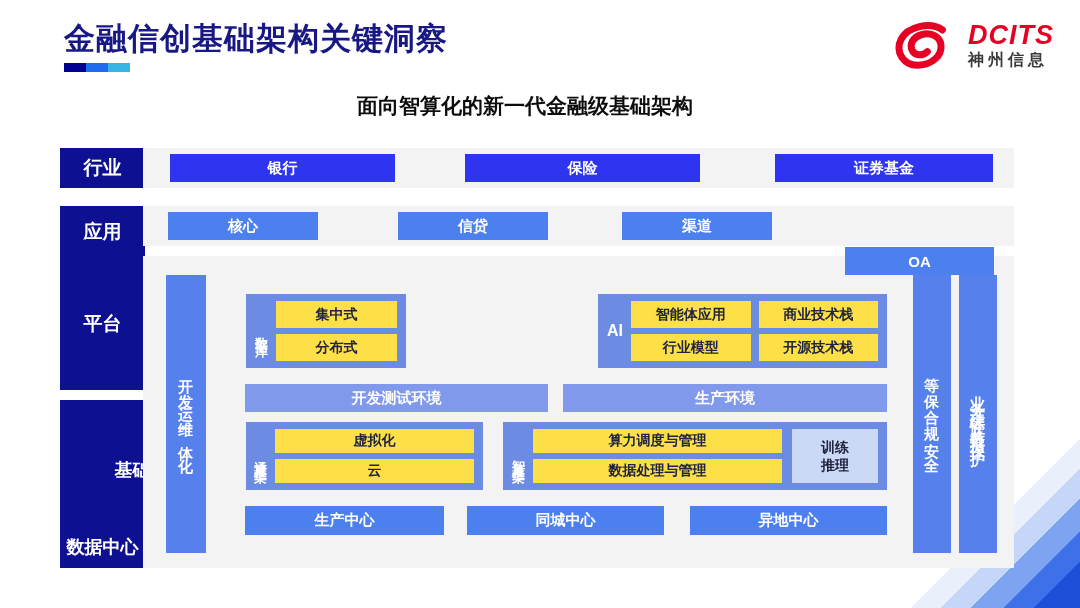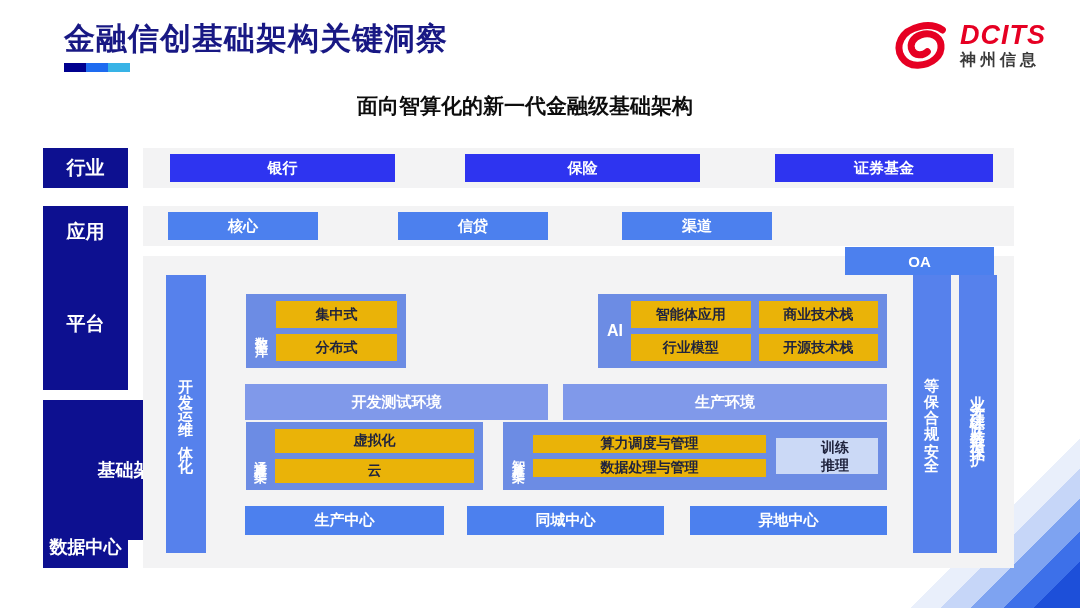--- a/index.html
+++ b/index.html
@@ -16,31 +16,31 @@
       #3D70E9 92.3% 95.3%,
       #1D4FD9 95.3% 100%);}
 
   
   .title{position:absolute;left:64px;top:18px;font-size:31px;font-weight:bold;
          color:#181884;letter-spacing:1px;white-space:nowrap;}
   .underline{position:absolute;left:64px;top:63px;display:flex;height:9px;}
   .underline span{width:22px;height:9px;display:block;}
   .u1{background:#00008F;} .u2{background:#1E6BF0;} .u3{background:#38B3E6;}
 
-  .logo{position:absolute;left:890px;top:18px;display:flex;align-items:center;}
+  .logo{position:absolute;left:890px;top:18px;display:flex;align-items:center;gap:8px;}
   .logo-mark{width:64px;height:54px;}
   .logo-text{margin-left:6px;display:flex;flex-direction:column;line-height:1.05;}
   .logo-brand{color:#E60023;font-size:27px;font-weight:bold;font-style:italic;letter-spacing:1px;}
   .logo-company{color:#3A3A3A;font-size:16px;font-weight:bold;letter-spacing:4px;margin-top:3px;}
 
   .subtitle{position:absolute;left:143px;top:92px;width:764px;text-align:center;
             font-size:21px;font-weight:bold;color:#0D0D0D;}
 
   
-  .side{position:absolute;left:43px;width:85px;background:#0D1090;color:#fff;
+  .side{position:absolute;left:60px;width:85px;background:#0D1090;color:#fff;
         font-weight:bold;display:flex;align-items:center;justify-content:center;}
   .side-industry{top:148px;height:40px;font-size:19px;}
   .side-app{top:206px;height:52px;font-size:19px;}
   .side-platform{top:258px;height:132px;font-size:19px;}
   .side-infra{top:400px;height:140px;font-size:18px;padding-left:48px;}
   .side-dc{top:526px;height:42px;font-size:18px;}
 
   
   .strip{position:absolute;left:143px;width:871px;background:#F3F3F4;}
   .strip1{top:148px;height:40px;}
@@ -65,36 +65,36 @@
 
   
   .grp{position:absolute;background:#6C8CE4;display:flex;align-items:stretch;
        padding:7px 9px;box-sizing:border-box;}
   .grp-label{writing-mode:vertical-rl;color:#fff;font-weight:bold;font-size:13px;
              letter-spacing:3px;line-height:1;display:flex;align-items:center;justify-content:center;
              margin-right:8px;}
   .grp-label-h{color:#fff;font-weight:bold;font-size:16px;display:flex;align-items:center;
                justify-content:center;margin-right:8px;}
   .grp-items{flex:1;display:flex;flex-direction:column;gap:6px;}
-  .inner{flex:1;background:#eab308;display:flex;align-items:center;justify-content:center;
+  .inner{flex:1;background:#fde047;display:flex;align-items:center;justify-content:center;
          font-size:14px;font-weight:bold;color:#20243E;}
   .g-db{left:246px;top:294px;width:160px;height:74px;}
   .g-da{left:412px;top:294px;width:171px;height:74px;}
   .g-ai{left:598px;top:294px;width:289px;height:74px;}
   .ai-grid{flex:1;display:grid;grid-template-columns:1fr 1fr;gap:6px 8px;}
   .g-tc{left:246px;top:422px;width:237px;height:68px;padding-left:8px;}
   .g-ic{left:503px;top:422px;width:384px;height:68px;}
-  .ic-body{flex:1;display:flex;gap:10px;align-items:center;}
+  .ic-body{flex:1;display:flex;gap:10px;}
   .ic-col{flex:1;display:flex;flex-direction:column;gap:6px;}
   .ic-side{width:86px;background:#CBD9F6;display:flex;align-items:center;justify-content:center;
-           font-size:14px;font-weight:bold;color:#20243E;padding-left:16px;}
+           font-size:14px;font-weight:bold;color:#20243E;}
   .ic-side span{display:block;width:30px;text-align:center;line-height:1.3;}
 
   
-  .env{position:absolute;top:384px;height:36px;background:#8099EA;color:#fff;font-weight:bold;
+  .env{position:absolute;top:384px;height:28px;background:#8099EA;color:#fff;font-weight:bold;
        font-size:15px;display:flex;align-items:center;justify-content:center;}
   .env1{left:245px;width:303px;} .env2{left:563px;width:324px;}
   .ctr{position:absolute;top:506px;height:29px;background:#4C80EE;color:#fff;font-weight:bold;
        font-size:15px;display:flex;align-items:center;justify-content:center;}
   .c1{left:245px;width:199px;} .c2{left:467px;width:197px;} .c3{left:690px;width:197px;}
 </style>
 </head>
 <body>
 
 <div class="page">

